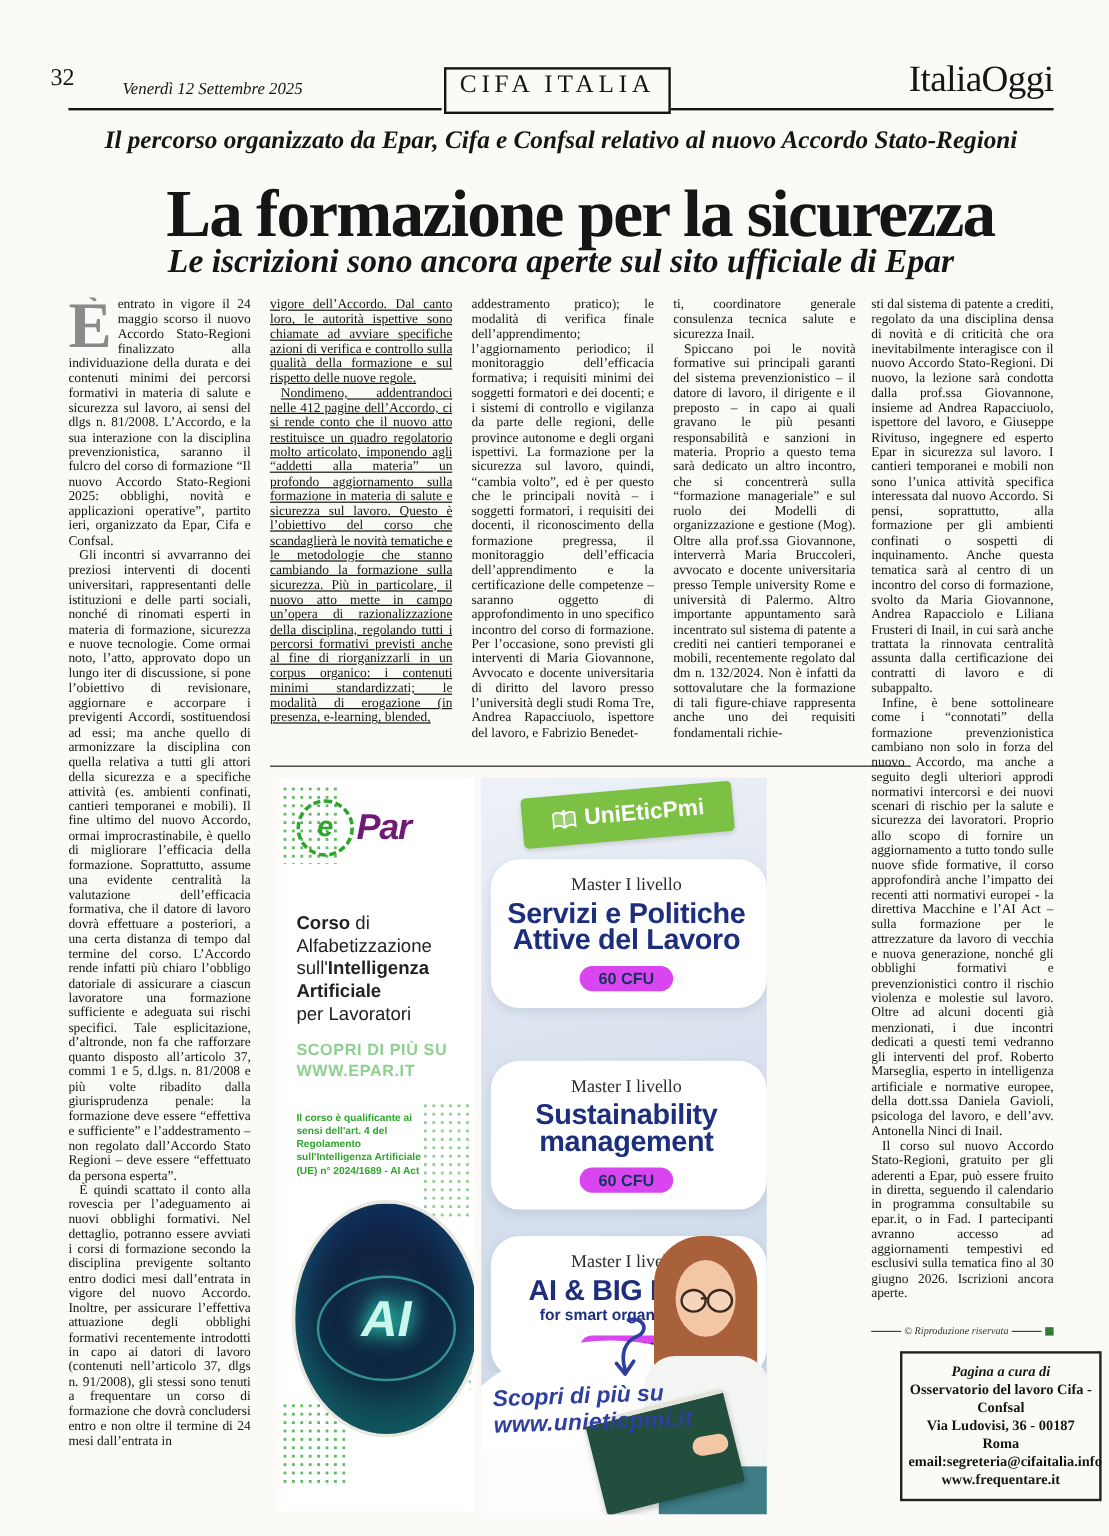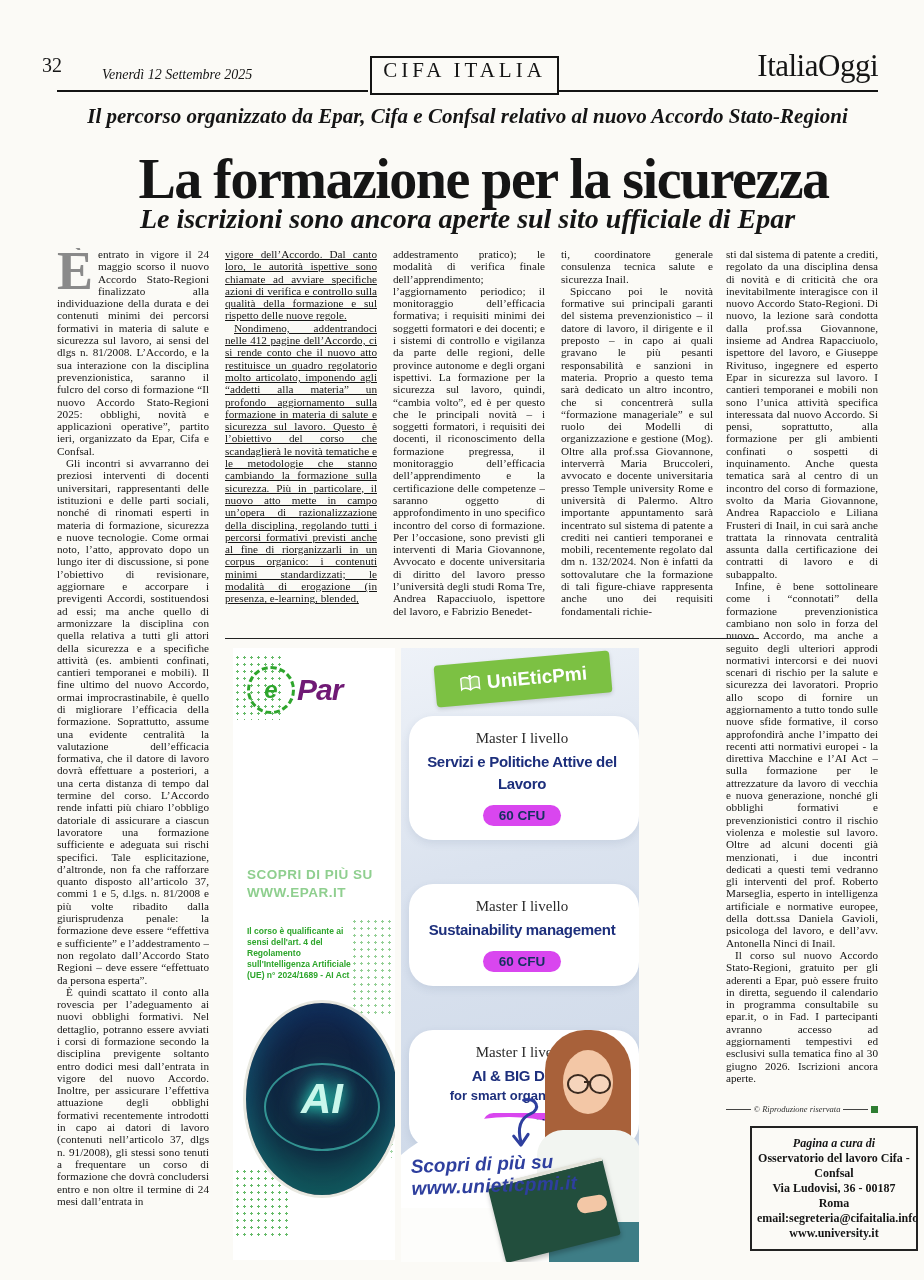--- a/index.html
+++ b/index.html
@@ -72,21 +72,21 @@
   .uni-ad{position:absolute;left:344px;top:400px;width:238px;height:614px;overflow:hidden;
           background:linear-gradient(165deg,#eef2f8 0%,#dbe3ef 35%,#c9d5e6 100%);
           font-family:"Liberation Sans",sans-serif;}
   .uni-banner{position:absolute;left:34px;top:10px;width:176px;height:42px;background:#7cc143;
               transform:rotate(-5deg);border-radius:4px;display:flex;align-items:center;
               justify-content:center;gap:6px;box-shadow:0 2px 4px rgba(0,0,0,.15);}
   .uni-banner .brand{color:#fff;font-size:19px;font-weight:700;}
   .uni-card{position:absolute;left:8px;width:222px;background:#fff;border-radius:24px;
             text-align:center;box-shadow:0 3px 8px rgba(60,80,120,.12);padding:14px 6px 14px 2px;}
   .card-level{font-family:"Liberation Serif",serif;font-size:15px;color:#2b2b2b;}
-  .card-title{color:#1d2f7c;font-size:15px;line-height:22px;font-weight:700;letter-spacing:-.3px;
+  .card-title{color:#1d2f7c;font-size:24px;line-height:22px;font-weight:700;letter-spacing:-.3px;
               margin-top:4px;}
   .card-sub{color:#1d2f7c;font-size:13px;font-weight:700;margin-top:1px;}
   .cfu-pill{display:inline-block;margin-top:10px;background:#d946ef;color:#15315e;font-size:13.5px;
             font-weight:700;padding:3px 16px;border-radius:14px;}
   #card1{top:68px;} #card2{top:236px;} #card3{top:382px;}
   .blob{position:absolute;left:-30px;top:470px;width:250px;height:170px;background:#fff;
         border-radius:50%;transform:rotate(-8deg);}
   .blob2{position:absolute;left:0;top:560px;width:238px;height:54px;background:#fdfdfb;}
   .uni-cta{position:absolute;left:10px;top:505px;color:#2e3f9e;transform:rotate(-2deg);z-index:6;}
   .uni-cta .l1{font-size:19px;font-weight:700;font-style:italic;}
@@ -168,20 +168,27 @@
     <div class="dots" style="left:-6px;top:6px;width:58px;height:66px;"></div>
     <div class="dots" style="left:118px;top:270px;width:44px;height:100px;opacity:.6;"></div>
     <div class="dots" style="left:-6px;top:520px;width:64px;height:70px;"></div>
     <div class="dots" style="left:120px;top:430px;width:42px;height:80px;opacity:.5;"></div>
     <div class="epar-logo">
       <span class="epar-globe">
           <span>e</span>
         </span>
       <span class="epar-wordmark">Par</span>
     </div>
+    <div class="epar-title">
+      <div><span class="b">Corso</span><span> di</span></div>
+      <div><span>Alfabetizzazione</span></div>
+      <div><span>sull'</span><span class="b">Intelligenza</span></div>
+      <div><span class="b">Artificiale</span></div>
+      <div><span>per Lavoratori</span></div>
+    </div>
     <div class="epar-cta">
       <div>SCOPRI DI PIÙ SU</div>
       <div>WWW.EPAR.IT</div>
     </div>
     <div class="epar-legal">Il corso è qualificante ai sensi dell'art. 4 del Regolamento sull'Intelligenza Artificiale (UE) n° 2024/1689 - AI Act</div>
     <div class="ai-circle">
       <span class="ring"></span>
       <span class="ai-label">AI</span>
     </div>
   </div>
@@ -242,14 +249,14 @@
     </div>
   </div>
 
 </div>
 
 <div class="contact-box">
   <div class="hd">Pagina a cura di</div>
   <div class="ln">Osservatorio del lavoro Cifa - Confsal</div>
   <div class="ln">Via Ludovisi, 36 - 00187 Roma</div>
   <div class="ln">email:segreteria@cifaitalia.info</div>
-  <div class="ln">www.university.it</div>
+  <div class="ln">www.frequentare.it</div>
 </div>
 
 </body></html>

